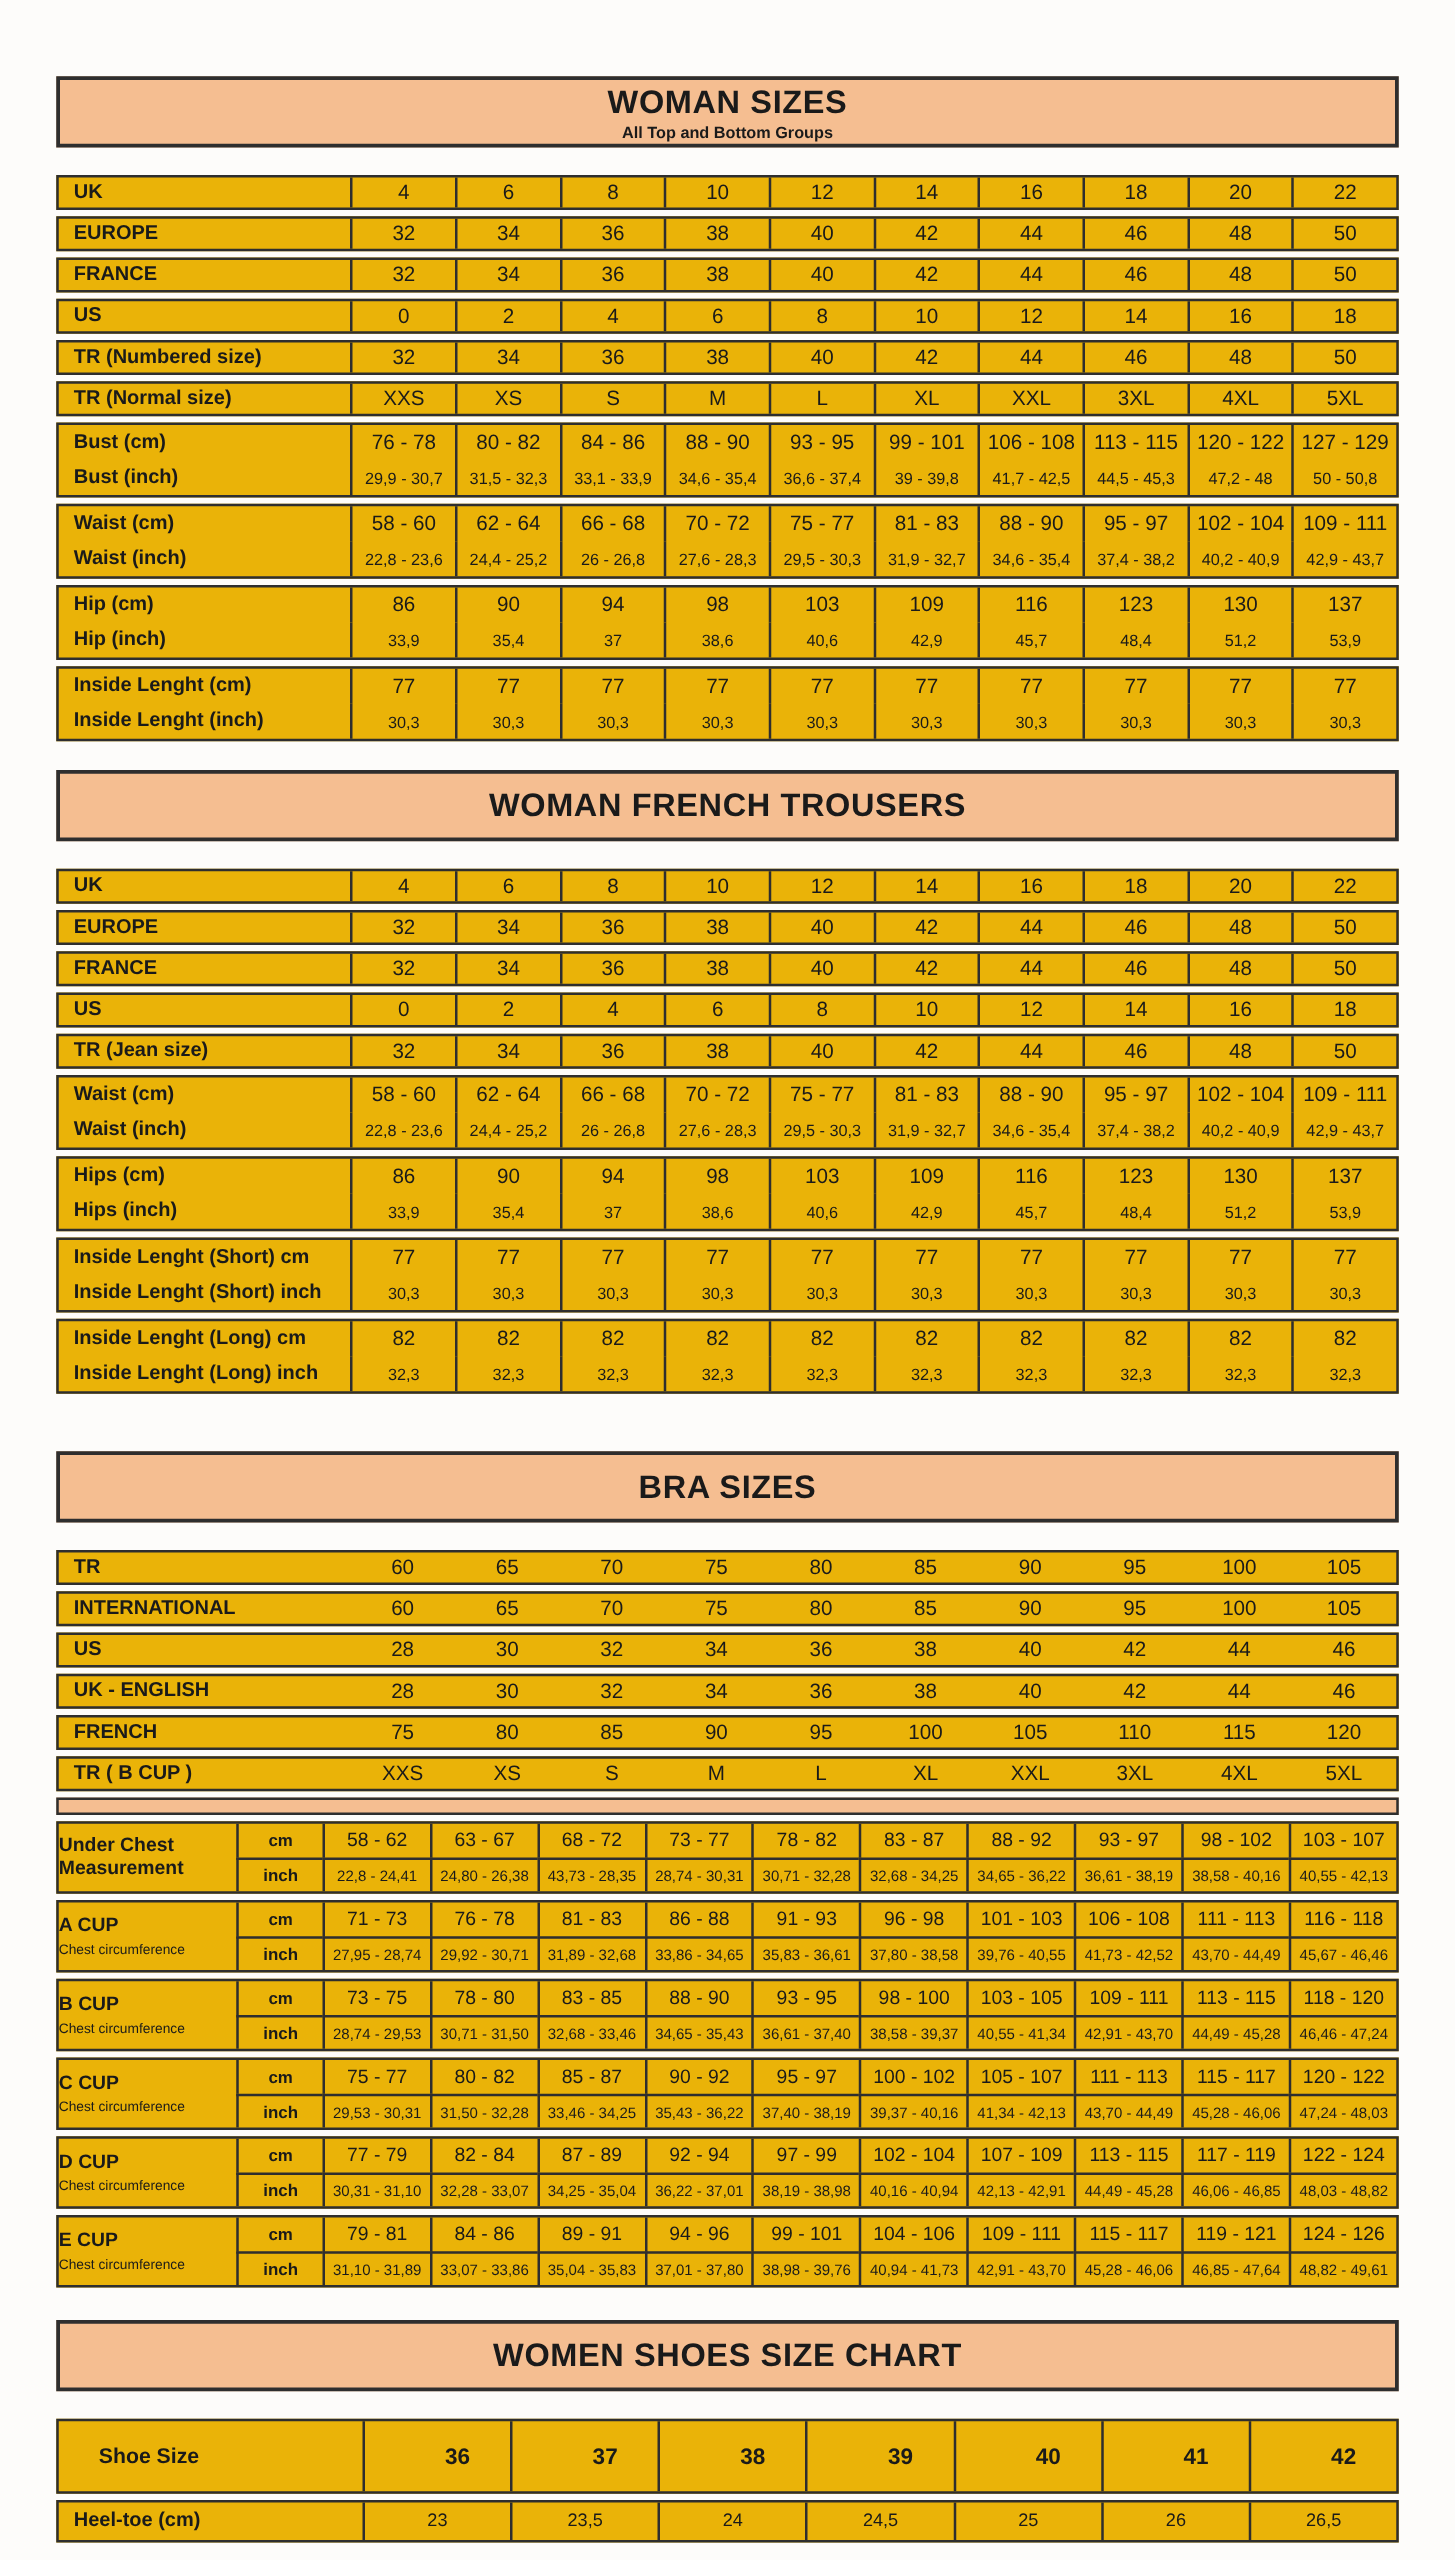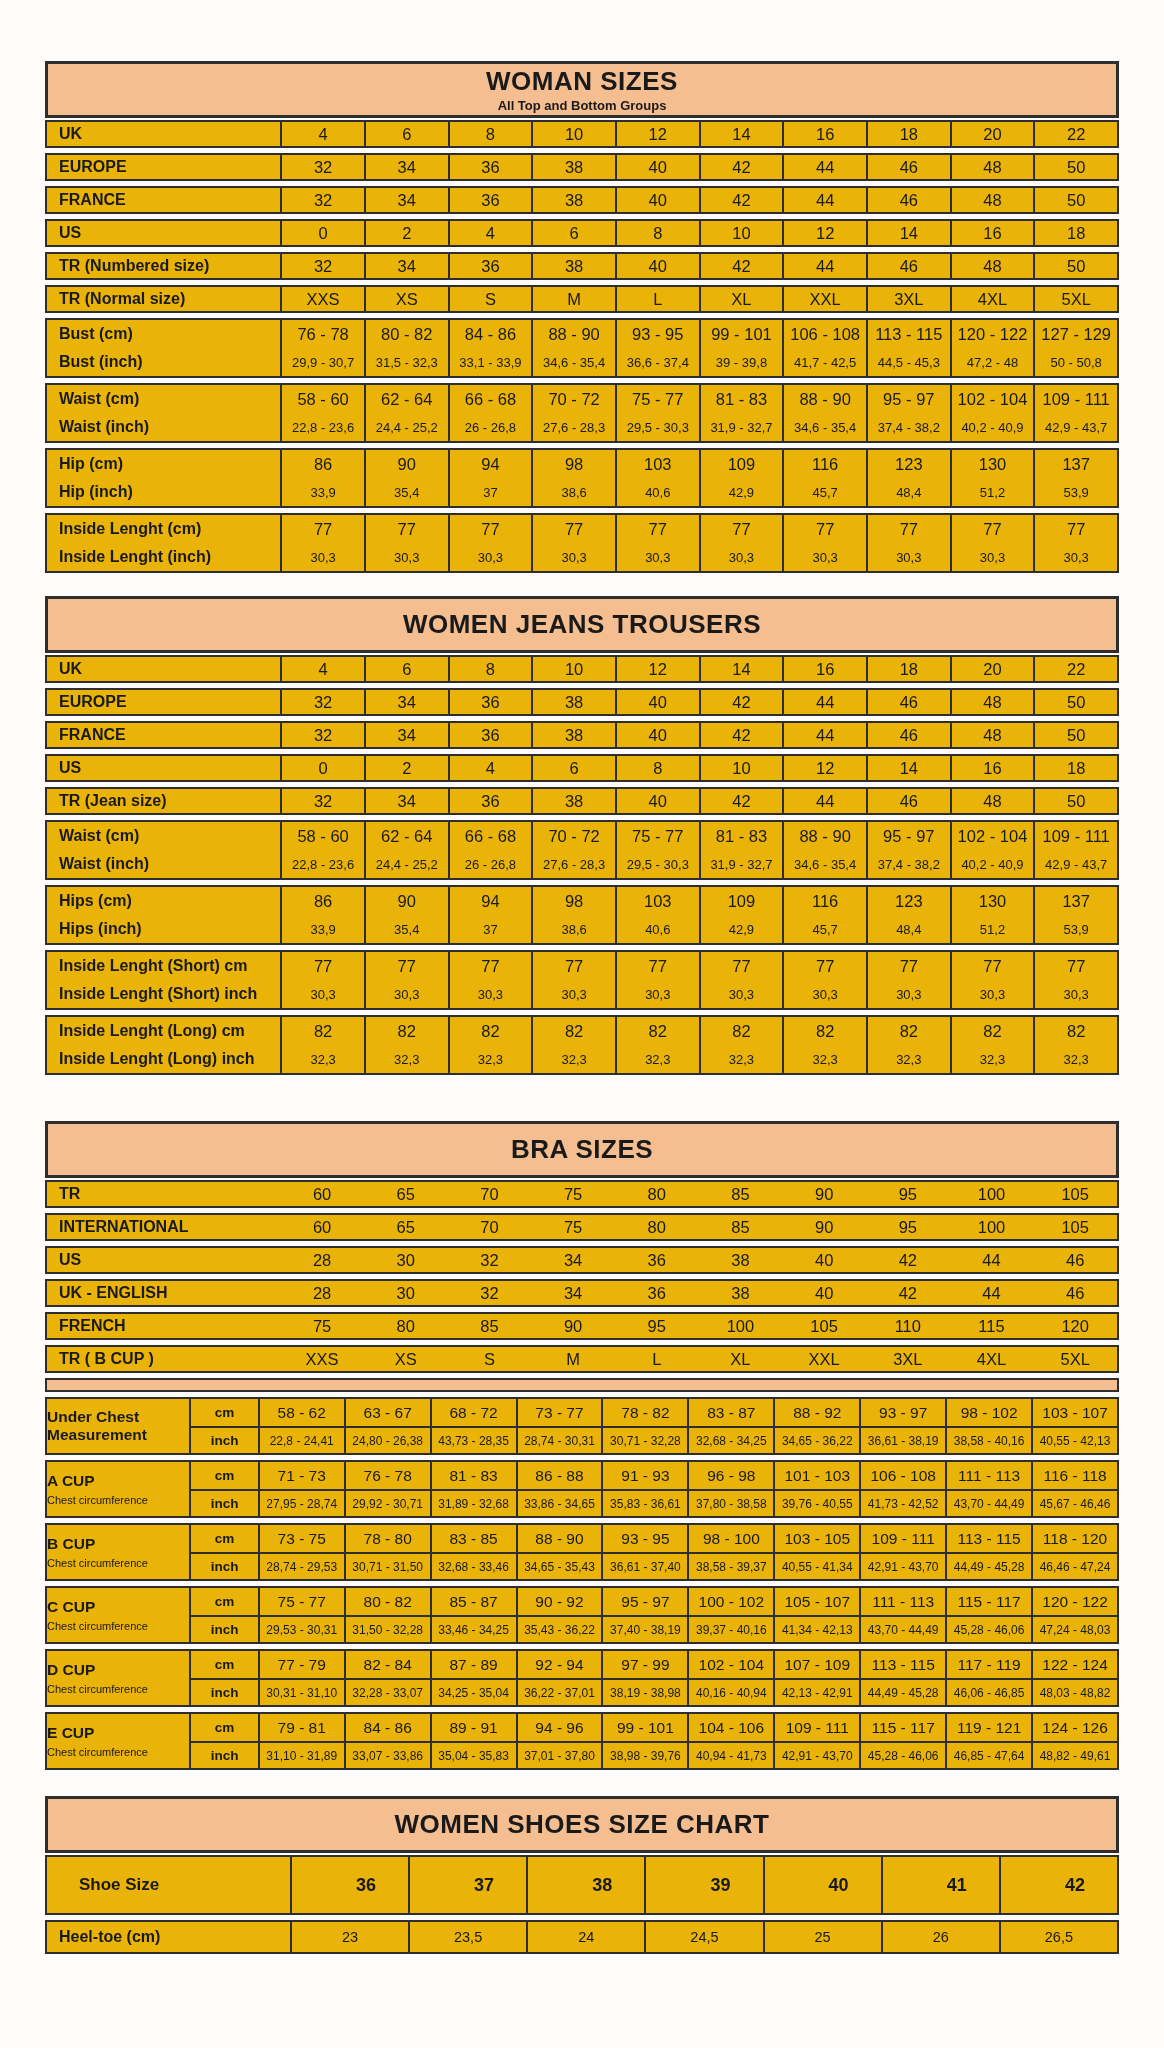--- a/index.html
+++ b/index.html
@@ -16,21 +16,21 @@
     font-family:"Liberation Sans", sans-serif;
     padding:61px 45px 0 45px;
   }
   section.tbl{width:100%;}
   .t2{margin-top:23px;}
   .t3{margin-top:46px;}
   .t4{margin-top:26px;}
   .thead{
     height:57px;border:3px solid var(--bc);background:var(--peach);
     display:flex;flex-direction:column;align-items:center;justify-content:center;
-    margin-bottom:2px;
+    margin-bottom:22px;
   }
   .ttitle{font-size:26px;font-weight:bold;letter-spacing:.5px;}
   .tsub{font-size:13px;font-weight:bold;margin-top:1px;}
   .rowbox{
     display:grid;border:2px solid var(--bc);margin-bottom:5px;background:#eab308;
   }
   .g11{grid-template-columns:21.8% repeat(10,1fr);}
   .single{height:28px;}
   .dbl{height:60px;grid-template-rows:1fr 1fr;}
   .cell{
@@ -244,21 +244,21 @@
           <div class="cell bl sm">30,3</div>
           <div class="cell bl sm">30,3</div>
           <div class="cell bl sm">30,3</div>
           <div class="cell bl sm">30,3</div>
         </div>
       </div>
   </section>
 
   <section class="tbl t2">
     <header class="thead">
-      <div class="ttitle">WOMEN JEANS TROUSERS</div>
+      <div class="ttitle">WOMAN FRENCH TROUSERS</div>
     </header>
     <div class="rows" id="rows-jeans">
         <div class="rowbox g11 single">
           <div class="cell label">UK</div>
           <div class="cell bl">4</div>
           <div class="cell bl">6</div>
           <div class="cell bl">8</div>
           <div class="cell bl">10</div>
           <div class="cell bl">12</div>
           <div class="cell bl">14</div>

